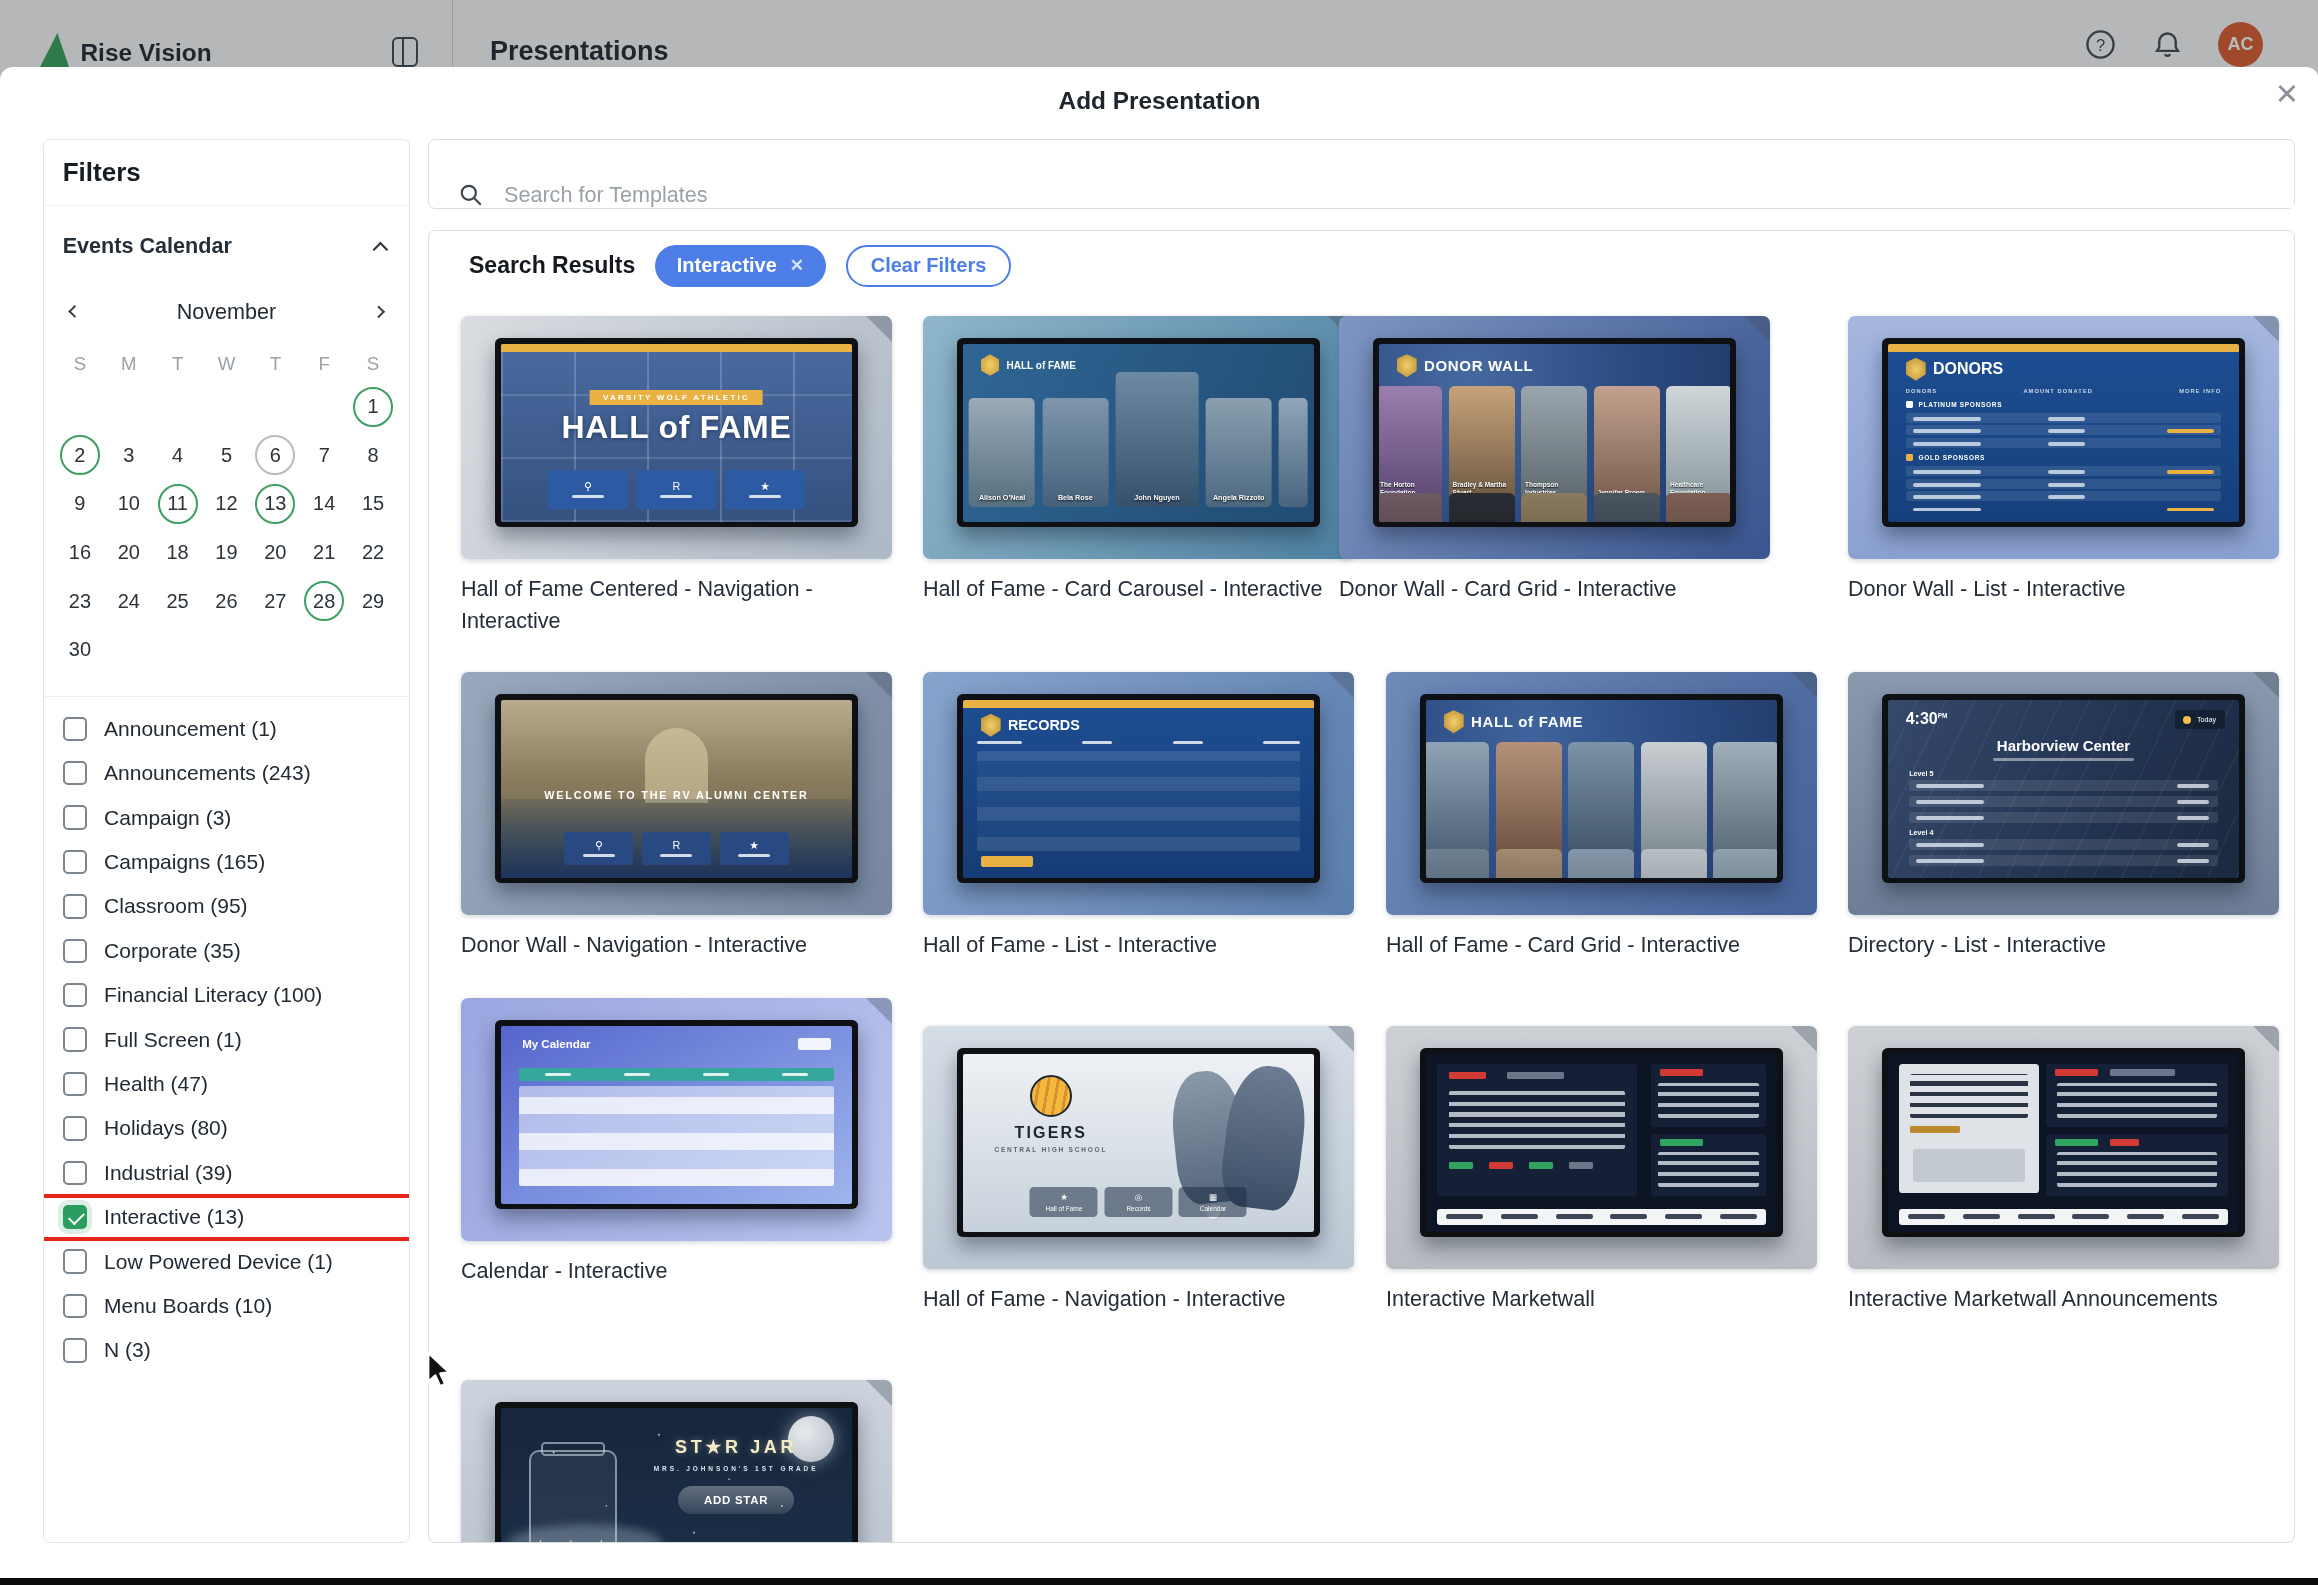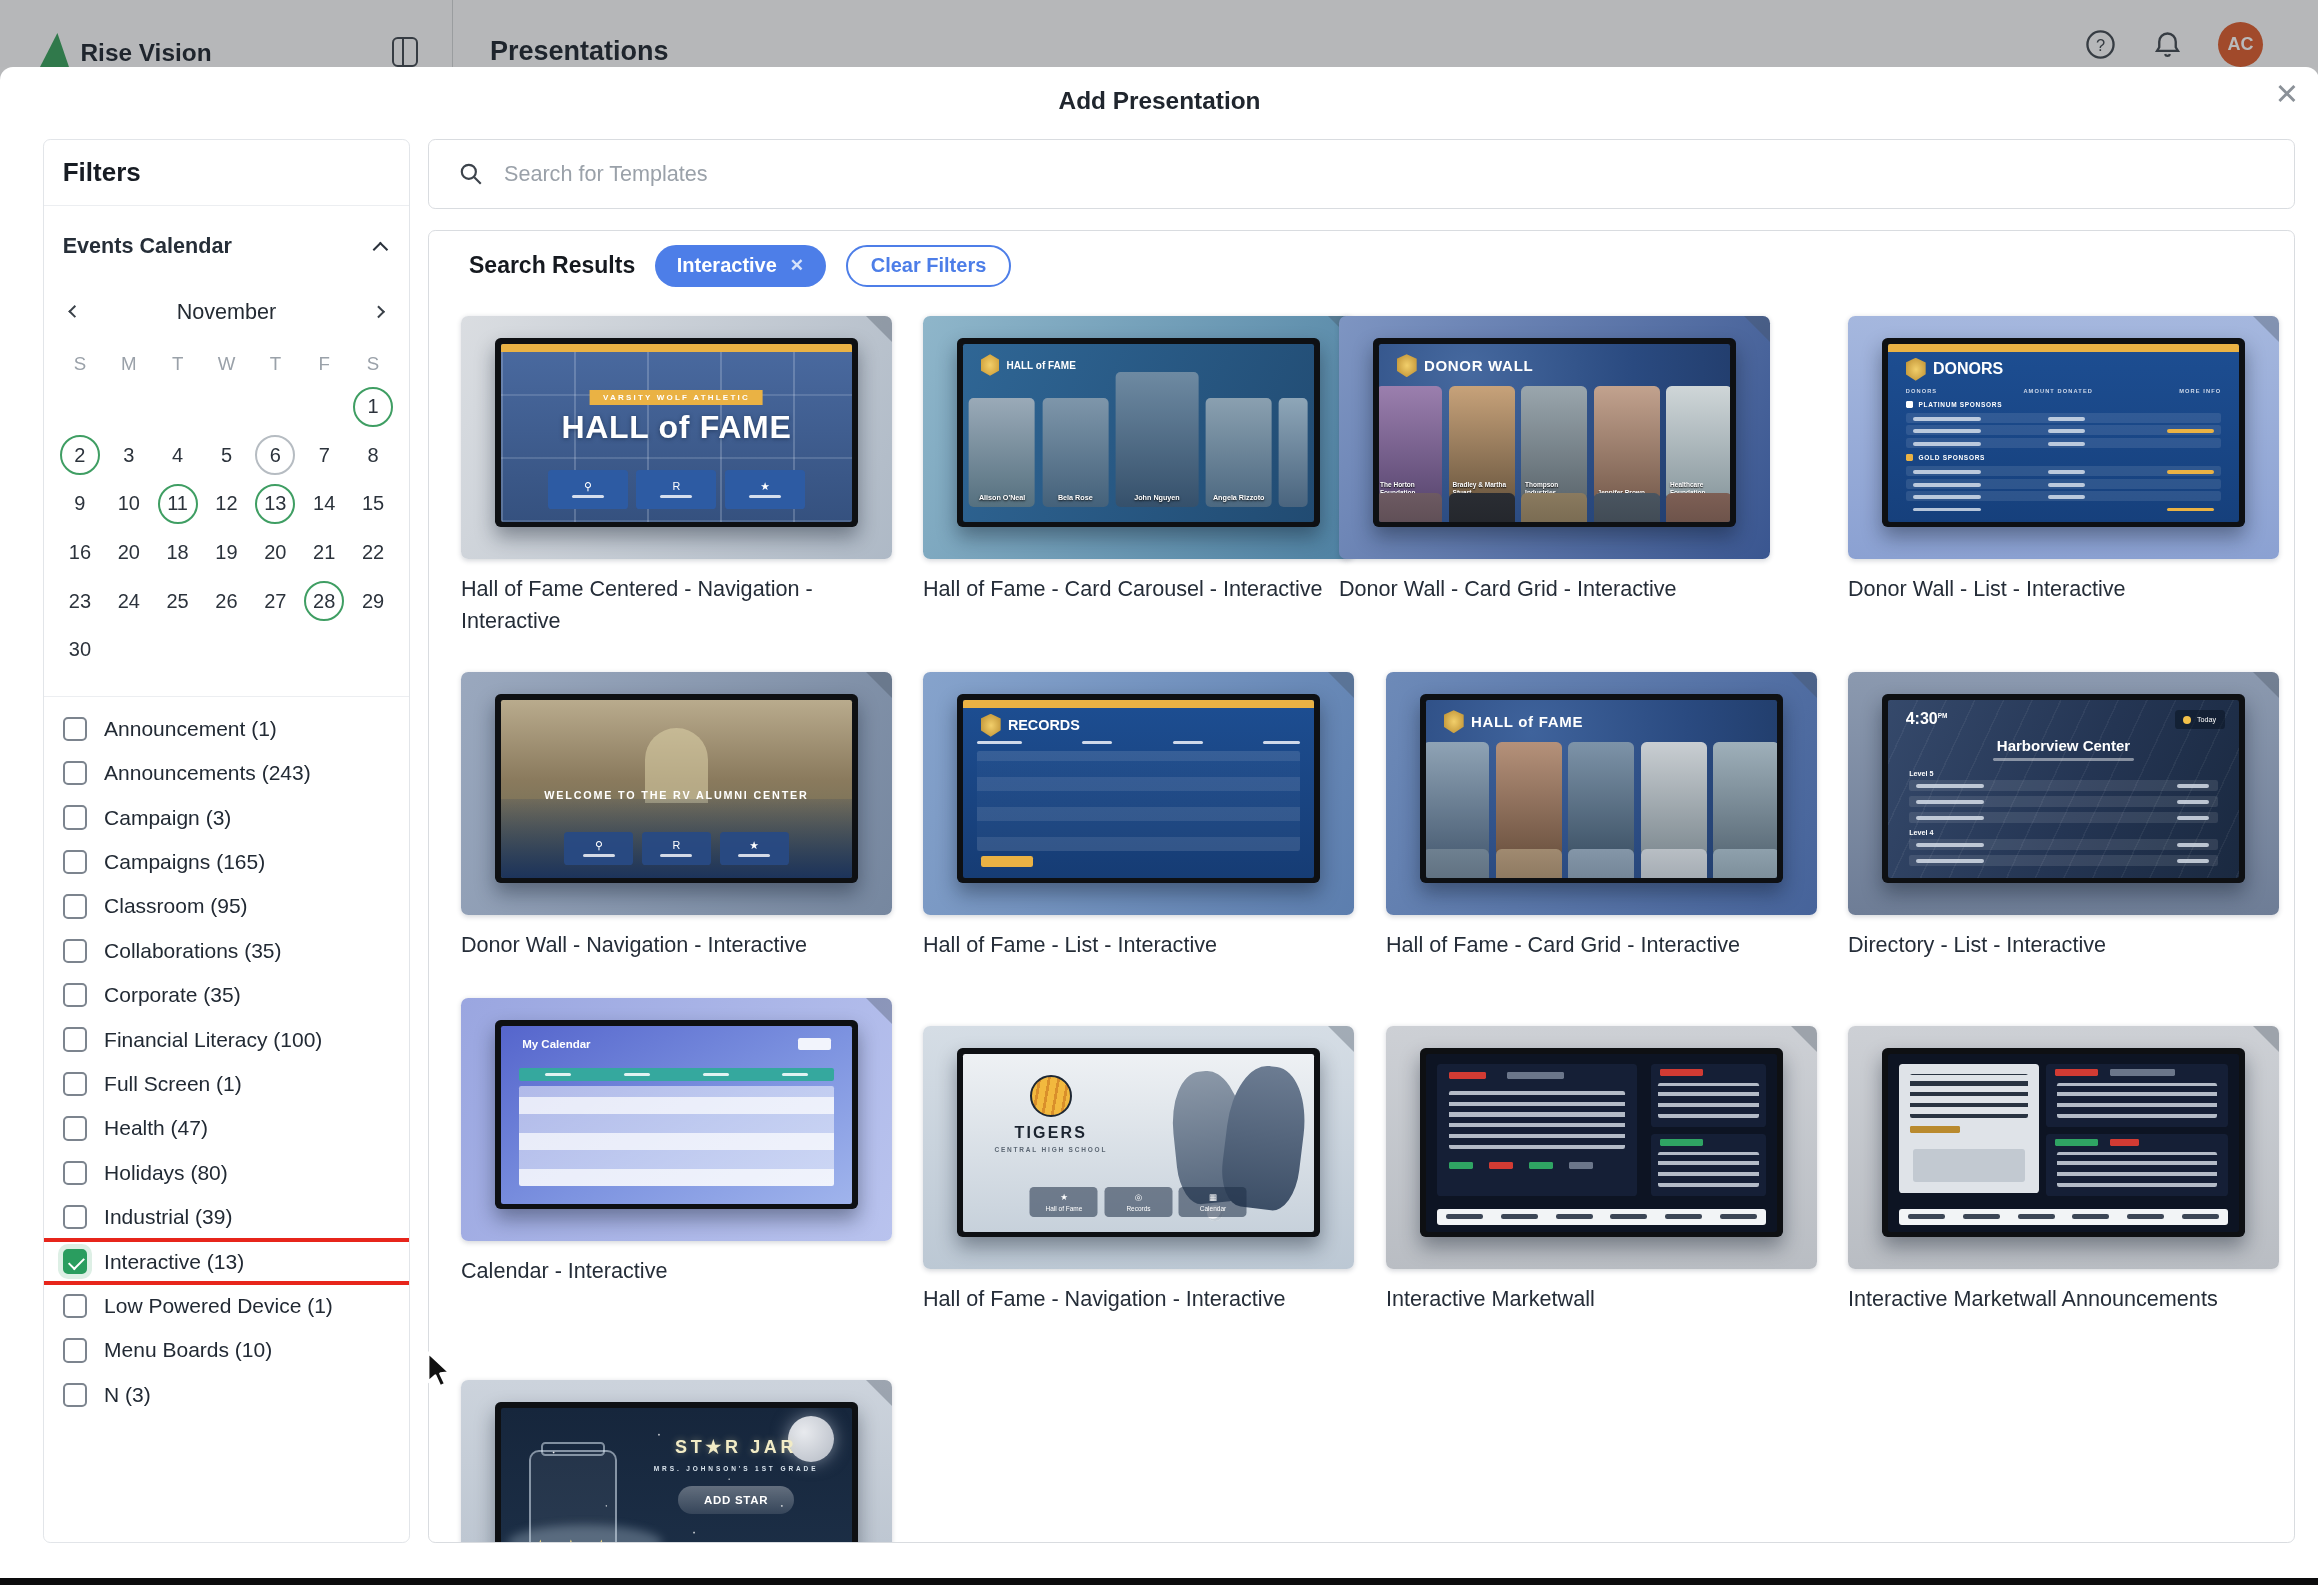--- a/index.html
+++ b/index.html
@@ -42,21 +42,21 @@
 .cat-divider{border-top:1.4px solid #eceef1;margin-top:26px}
 .cat-list{padding:10px 0 0}
 .cat-row{display:flex;align-items:center;gap:17px;padding:10px 18.7px;position:relative}
 .cbox{width:24.4px;height:24.4px;border:2.2px solid #7c848e;border-radius:5px;background:#fff;flex:0 0 auto;position:relative;cursor:pointer}
 .cbox.on{background:#2a9d5f;border-color:#2a9d5f;box-shadow:0 0 0 5px rgba(42,157,95,.16)}
 .cbox.on::after{content:"";position:absolute;left:7.2px;top:2.2px;width:6.5px;height:13px;border-right:2.9px solid #fff;border-bottom:2.9px solid #fff;transform:rotate(45deg)}
 .cat-label{font-size:21px;color:#222a34}
 .hl-box{position:absolute;left:-5.7px;right:-7.2px;top:-1.4px;bottom:-1.4px;border:4.3px solid #e7251b;border-radius:3.6px;pointer-events:none}
 
 
-.searchbar{position:absolute;left:428px;top:72px;width:1867px;height:70px;border:1.4px solid #d9dce0;border-radius:7.2px;display:flex;align-items:center;background:#fff}
+.searchbar{position:absolute;left:428px;top:72px;width:1867px;height:70px;border:1.4px solid #d9dce0;border-radius:7.2px;display:flex;align-items:flex-end;background:#fff}
 .searchbar svg{margin-left:29px}
 .search-input{flex:1;border:none;outline:none;font-size:21.6px;color:#30363e;margin-left:20px;font-family:"Liberation Sans",sans-serif}
 .search-input::placeholder{color:#9aa1a9}
 .results{position:absolute;left:428px;top:163px;width:1867px;height:1313px;border:1.4px solid #d9dce0;border-radius:7.2px;background:#fff;overflow:hidden}
 .res-head{position:absolute;top:0;left:0;right:0;height:69px;display:flex;align-items:center;padding-left:40px;gap:20px}
 .res-title{font-size:23px;font-weight:800;color:#15191f}
 .chip{display:flex;align-items:center;gap:13px;background:#4d7ee8;color:#fff;border-radius:718px;height:42px;padding:0 21.6px;font-size:20px;font-weight:600;cursor:pointer}
 .chip .x{font-size:17px;color:rgba(255,255,255,.78)}
 .clear-btn{display:flex;align-items:center;background:#fff;border:2.2px solid #4d7ee8;color:#4d7ee8;border-radius:718px;height:42px;padding:0 23px;font-size:20px;font-weight:600;cursor:pointer}
 
@@ -327,24 +327,20 @@
         <div class="cat-row">
             <span class="cbox"></span>
             <span class="cat-label">Campaigns (165)</span>
           </div>
         <div class="cat-row">
             <span class="cbox"></span>
             <span class="cat-label">Classroom (95)</span>
           </div>
         <div class="cat-row">
             <span class="cbox"></span>
-            <span class="cat-label">Collaborations (35)</span>
-          </div>
-        <div class="cat-row">
-            <span class="cbox"></span>
             <span class="cat-label">Corporate (35)</span>
           </div>
         <div class="cat-row">
             <span class="cbox"></span>
             <span class="cat-label">Financial Literacy (100)</span>
           </div>
         <div class="cat-row">
             <span class="cbox"></span>
             <span class="cat-label">Full Screen (1)</span>
           </div>

